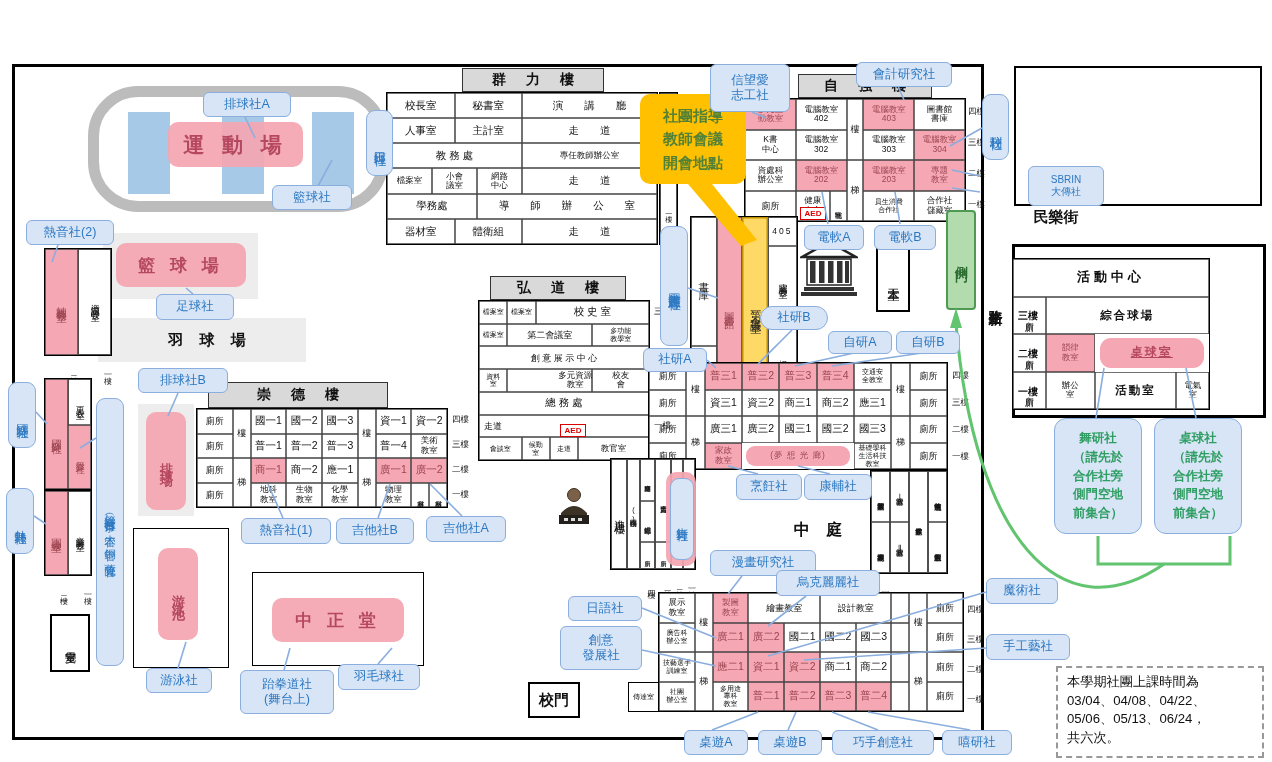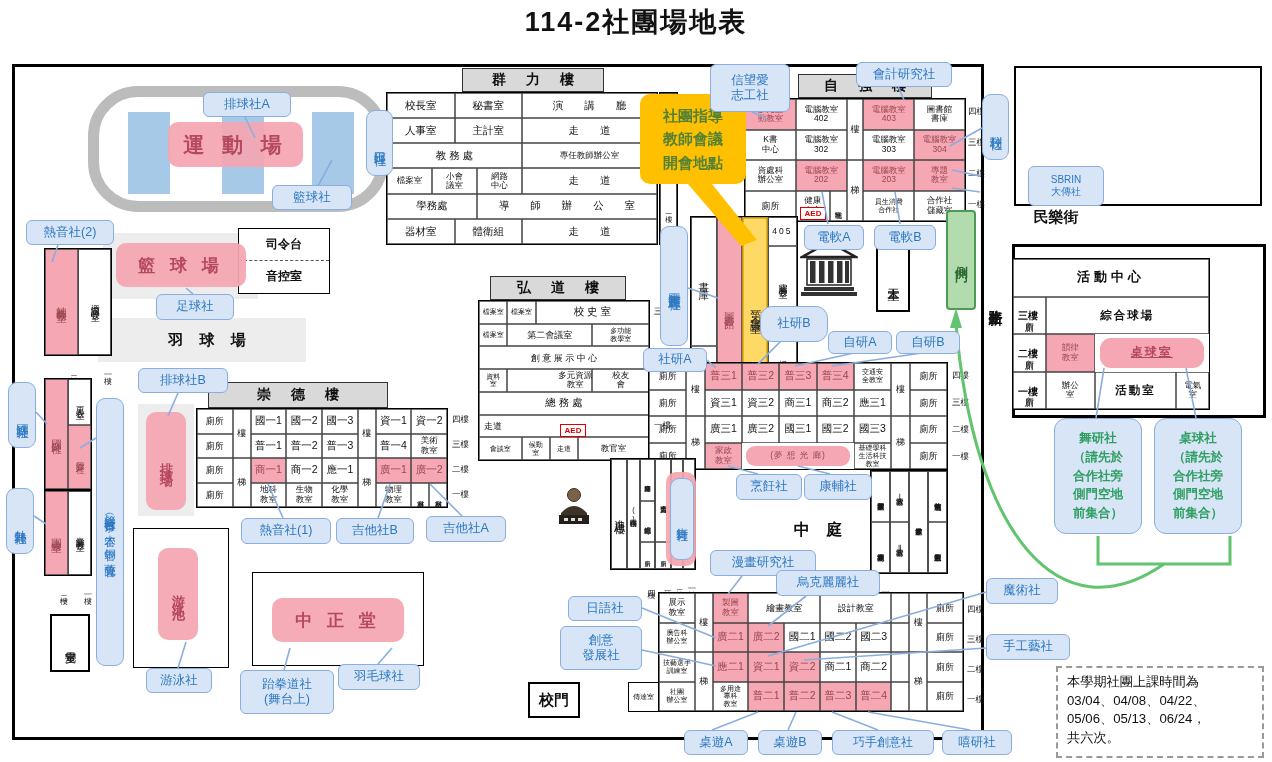--- a/index.html
+++ b/index.html
@@ -67,21 +67,20 @@
         font-weight:bold;font-size:14px;letter-spacing:8px;padding-left:8px;z-index:8}
   .note{position:absolute;left:1056px;top:666px;width:208px;height:92px;border:2px dashed #999;padding:5px 9px;
         font-size:13.2px;line-height:1.42;z-index:30;background:#fff}
   #overlay{position:absolute;left:0;top:0;width:1272px;height:762px;z-index:22;pointer-events:none}
   .icon{position:absolute;z-index:9}
 </style>
 </head>
 <body>
 
 <div id="map">
-  <div class="title">114-2社團場地表</div>
 
   <svg id="overlay">
       <polygon points="688,184 712,184 757,240 741,246" fill="#ffc000"></polygon>
       <line x1="245" y1="117" x2="255" y2="138" stroke="#8aaede" stroke-width="1.6"></line>
       <line x1="318" y1="186" x2="332" y2="160" stroke="#8aaede" stroke-width="1.6"></line>
       <line x1="58" y1="245" x2="52" y2="262" stroke="#8aaede" stroke-width="1.6"></line>
       <line x1="193" y1="294" x2="186" y2="288" stroke="#8aaede" stroke-width="1.6"></line>
       <line x1="178" y1="393" x2="168" y2="416" stroke="#8aaede" stroke-width="1.6"></line>
       <line x1="36" y1="412" x2="47" y2="424" stroke="#8aaede" stroke-width="1.6"></line>
       <line x1="34" y1="516" x2="46" y2="524" stroke="#8aaede" stroke-width="1.6"></line>
@@ -332,28 +331,20 @@
       <div class="vfloor" style="flex: 1 1 0%;">
         <span>二樓</span>
       </div>
       <div class="vfloor" style="flex: 1 1 0%;">
         <span>三樓</span>
       </div>
       <div class="vfloor" style="flex: 1.15 1 0%;">
         <span>四樓</span>
       </div>
     </div>
-    <div class="grid" style="position: absolute; left: 238px; top: 228px; width: 92px; height: 66px; grid-template-columns: repeat(1, 1fr); grid-template-rows: repeat(2, 1fr);">
-      <div class="cell f12 bdash" style="grid-area: 1 / 1 / span 1 / span 1;">
-        <span>司令台</span>
-      </div>
-      <div class="cell f12 nosh" style="grid-area: 2 / 1 / span 1 / span 1;">
-        <span>音控室</span>
-      </div>
-    </div>
     <div class="vc" style="position: absolute; left: 44px; top: 248px; width: 68px; height: 108px;">
       <div class="vcol" style="flex: 1 1 0%;">
         <div class="vcell pink" style="flex: 1 1 0%;">
           <span>社團教室</span>
         </div>
       </div>
       <div class="vcol" style="flex: 1 1 0%;">
         <div class="vcell t9" style="flex: 1 1 0%;">
           <span>資源回收室</span>
         </div>
@@ -984,21 +975,21 @@
     </div>
     <div class="lbl" style="position: absolute; left: 856px; top: 62px; width: 96px; height: 25px;">
       <span>會計研究社</span>
     </div>
     <div class="lbl lv" style="position: absolute; left: 660px; top: 226px; width: 28px; height: 120px;">
       <span>圖書館志工社</span>
     </div>
     <div class="lbl" style="position: absolute; left: 643px; top: 348px; width: 64px; height: 24px;">
       <span>社研A</span>
     </div>
-    <div class="lbl" style="position: absolute; left: 760px; top: 306px; width: 68px; height: 36px; border-radius: 12px;">
+    <div class="lbl" style="position: absolute; left: 760px; top: 306px; width: 68px; height: 24px; border-radius: 12px;">
       <span>社研B</span>
     </div>
     <div class="lbl" style="position: absolute; left: 828px; top: 331px; width: 64px; height: 23px;">
       <span>自研A</span>
     </div>
     <div class="lbl" style="position: absolute; left: 896px; top: 331px; width: 64px; height: 23px;">
       <span>自研B</span>
     </div>
     <div class="lbl" style="position: absolute; left: 804px; top: 225px; width: 60px; height: 25px;">
       <span>電軟A</span>

